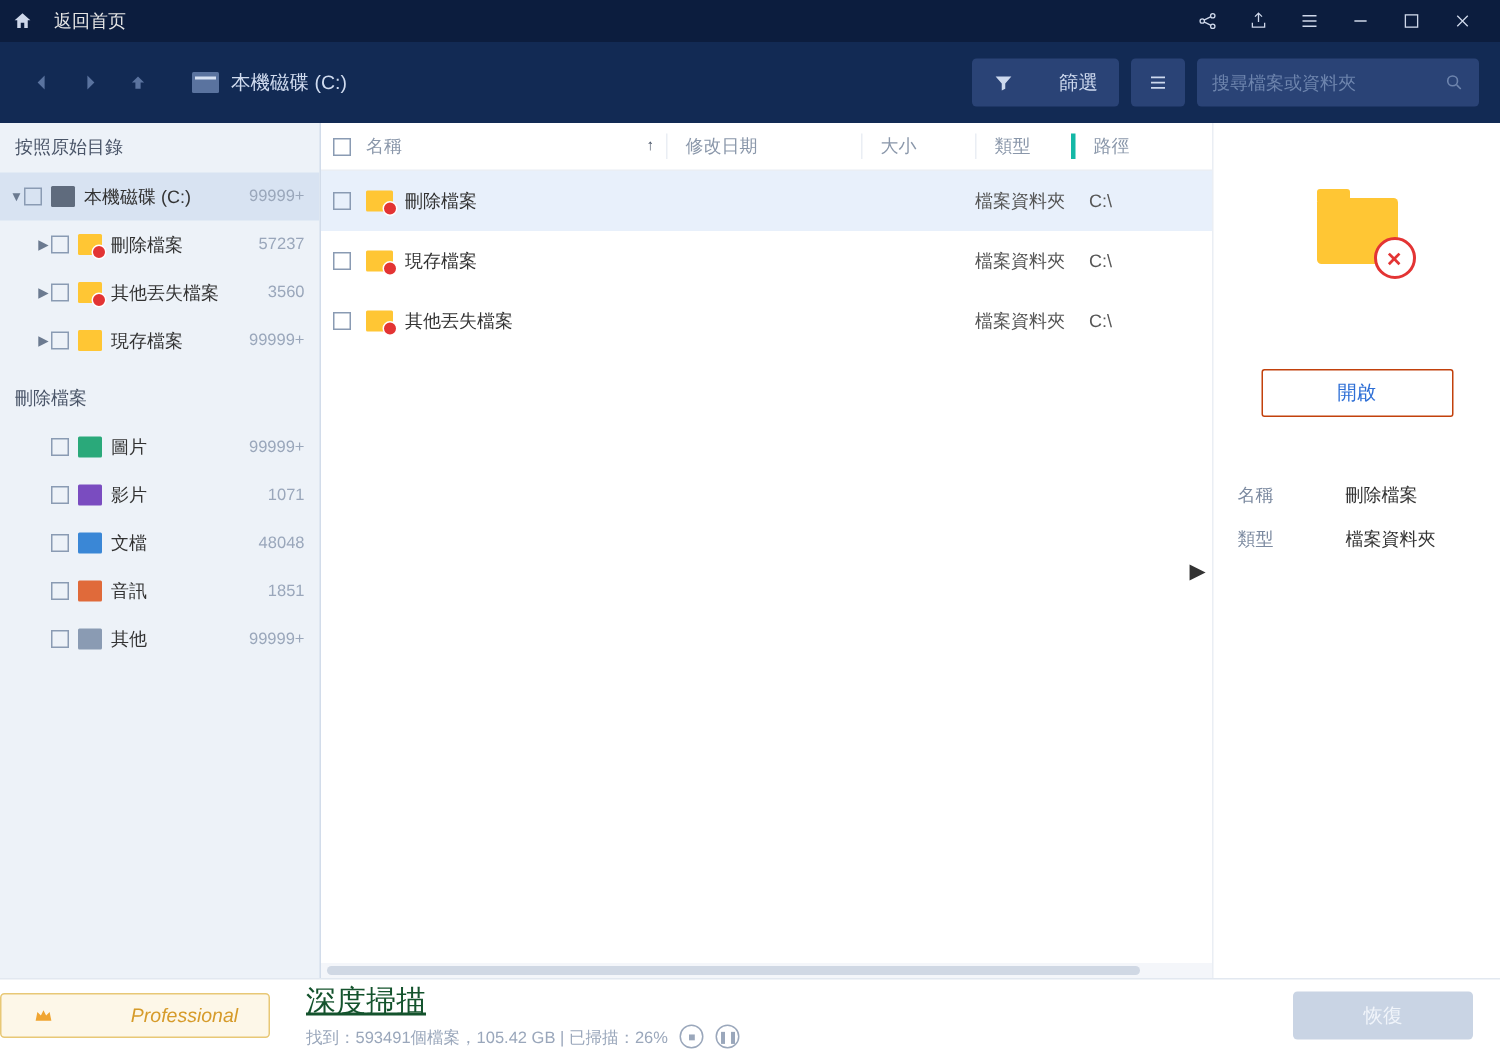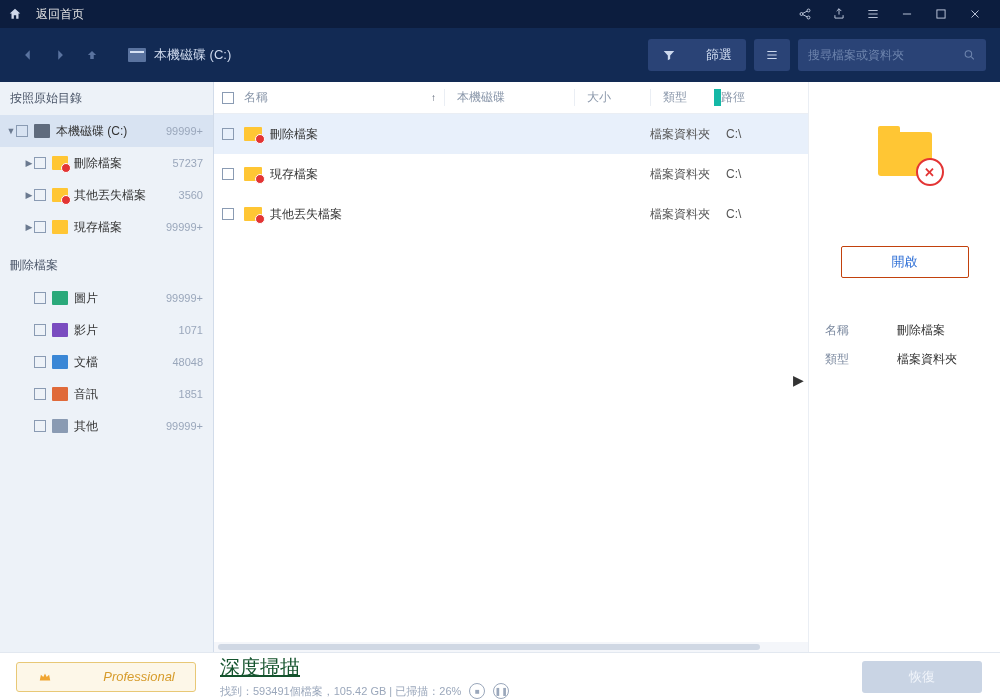--- a/index.html
+++ b/index.html
@@ -51,21 +51,21 @@
 .oth-icon { background: #8a9bb3; }
 
 .center { flex: 1; display: flex; flex-direction: column; }
 .list-header { display: flex; align-items: center; height: 32px; border-bottom: 1px solid #eaeef4; font-size: 12px; color: #8a97aa; padding-left: 8px; }
 .list-header .hcb { width: 12px; height: 12px; border: 1px solid #8a9bb3; margin-right: 10px; }
 .col-name { width: 200px; display: flex; align-items: center; }
 .col-name .sort { margin-left: auto; margin-right: 8px; font-size: 10px; color: #4a5568; }
 .col-date { width: 130px; border-left: 1px solid #eaeef4; padding-left: 12px; }
 .col-size { width: 76px; border-left: 1px solid #eaeef4; padding-left: 12px; }
 .col-type { width: 64px; border-left: 1px solid #eaeef4; padding-left: 12px; }
-.col-path { flex: 1; border-left: 7px solid #14b8a6; }
+.col-path { flex: 1; border-left: 3px solid #14b8a6; padding-left: 12px; }
 .list-body { flex: 1; overflow-y: auto; }
 .list-row { display: flex; align-items: center; height: 40px; font-size: 12px; color: #333; padding-left: 8px; cursor: pointer; }
 .list-row.selected { background: #e8f0fb; }
 .list-row .rcb { width: 12px; height: 12px; border: 1px solid #8a9bb3; margin-right: 10px; }
 .list-row .ficon { width: 18px; height: 14px; margin-right: 8px; border-radius: 1px; background: #ffc634; position: relative; }
 .list-row .ficon.del::after { content: ""; position: absolute; right: -3px; bottom: -3px; width: 8px; height: 8px; border-radius: 50%; background: #e33434; border: 1px solid #fff; }
 .list-row .rname { width: 174px; }
 .list-row .rdate { width: 130px; padding-left: 12px; }
 .list-row .rsize { width: 76px; padding-left: 12px; }
 .list-row .rtype { width: 64px; color: #555; }
@@ -77,21 +77,21 @@
 .preview .big-folder { width: 54px; height: 44px; background: #ffc634; border-radius: 3px; position: relative; margin-bottom: 70px; }
 .preview .big-folder::before { content: ""; position: absolute; top: -6px; left: 0; width: 22px; height: 8px; background: #ffc634; border-top-left-radius: 2px; border-top-right-radius: 2px; }
 .preview .big-folder::after { content: "✕"; position: absolute; right: -12px; bottom: -10px; width: 24px; height: 24px; border-radius: 50%; background: #fff; border: 2.5px solid #e33434; color: #e33434; font-size: 13px; font-weight: bold; display: flex; align-items: center; justify-content: center; }
 .open-btn { width: 128px; height: 32px; border: 1px solid #c2410c; color: #2e6fd6; border-radius: 2px; display: flex; align-items: center; justify-content: center; font-size: 13px; margin-bottom: 38px; cursor: pointer; }
 .prop-row { display: flex; width: 100%; padding: 6px 0; }
 .prop-row .plabel { width: 72px; color: #7c8aa0; }
 .prop-row .pvalue { flex: 1; color: #333; }
 .expand-arrow { position: absolute; left: -16px; top: 290px; font-size: 14px; color: #333; cursor: pointer; }
 
 .footer { height: 48px; border-top: 1px solid #e2e8f0; display: flex; align-items: center; }
-.pro-btn { margin-left: 16px; width: 180px; height: 30px; border: 1px solid #e8c876; border-radius: 3px; background: #fdf7e8; color: #d69b2a; font-size: 13px; font-style: italic; display: flex; align-items: center; justify-content: center; cursor: pointer; gap: 44px; }
+.pro-btn { width: 180px; height: 30px; border: 1px solid #e8c876; border-radius: 3px; background: #fdf7e8; color: #d69b2a; font-size: 13px; font-style: italic; display: flex; align-items: center; justify-content: center; cursor: pointer; gap: 44px; }
 .pro-btn svg { width: 16px; height: 14px; fill: #f0a531; margin-right: 6px; }
 .scan-status { margin-left: 24px; display: flex; flex-direction: column; }
 .scan-status .title { font-size: 20px; color: #14532d; text-decoration: underline; }
 .scan-status .detail { font-size: 11px; color: #9aa7bb; display: flex; align-items: center; margin-top: 2px; }
 .scan-status .ctl { width: 16px; height: 16px; border-radius: 50%; border: 1.5px solid #9aa7bb; margin-left: 8px; display: flex; align-items: center; justify-content: center; font-size: 8px; color: #9aa7bb; cursor: pointer; }
 .footer .spacer { flex: 1; }
 .recover-btn { width: 120px; height: 32px; margin-right: 18px; border-radius: 3px; background: #c9d4e4; color: #f0f4fa; font-size: 13px; display: flex; align-items: center; justify-content: center; }
 </style>
 </head>
 <body>
@@ -254,21 +254,21 @@
       </div>
   </div>
 
   <div class="center">
     <div class="list-header">
       <div class="hcb"></div>
       <div class="col-name">
           <span>名稱</span>
           <span class="sort">↑</span>
         </div>
-      <div class="col-date">本機磁碟</div>
+      <div class="col-date">修改日期</div>
       <div class="col-size">大小</div>
       <div class="col-type">類型</div>
       <div class="col-path">路徑</div>
     </div>
     <div class="list-body" id="list-body">
         <div class="list-row selected">
           <div class="rcb"></div>
     <div class="ficon del"></div>
     <div class="rname">刪除檔案</div>
     <div class="rdate"></div>

